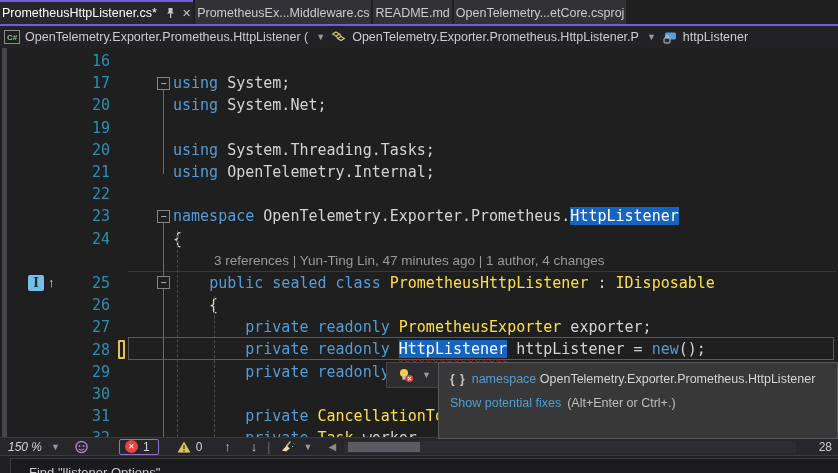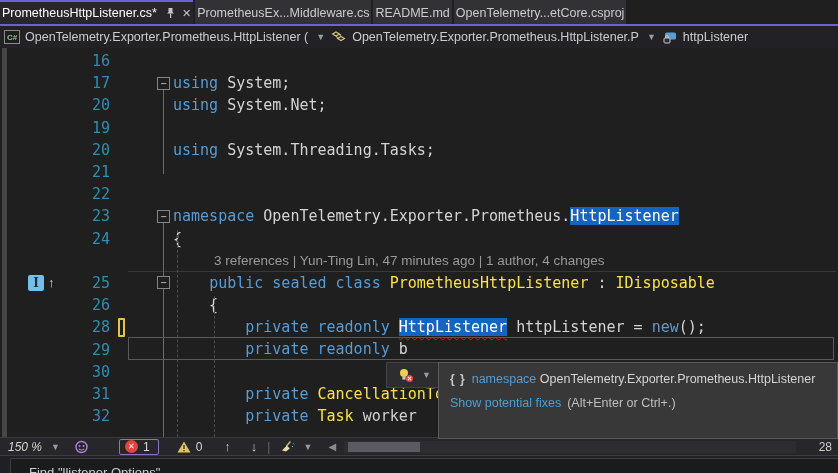--- a/index.html
+++ b/index.html
@@ -164,20 +164,21 @@
           <div class="g-num">20</div>
           <div class="g-chg"></div>
           <div class="g-fold"></div>
           <pre class="code"><span class="tk-kw">using</span><span class="tk-pl"> System.Threading.Tasks;</span></pre>
         </div>
         <div class="row">
           <div class="g-badge"></div>
           <div class="g-num">21</div>
           <div class="g-chg"></div>
           <div class="g-fold"></div>
+          <pre class="code"><span class="tk-kw">using</span><span class="tk-pl"> OpenTelemetry.Internal;</span></pre>
         </div>
         <div class="row">
           <div class="g-badge"></div>
           <div class="g-num">22</div>
           <div class="g-chg"></div>
           <div class="g-fold"></div>
           <pre class="code"></pre>
         </div>
         <div class="row">
           <div class="g-badge"></div>
@@ -213,20 +214,27 @@
             <div class="fold-box">−</div>
           </div>
           <pre class="code"><span class="tk-pl">    </span><span class="tk-kw">public</span><span class="tk-pl"> </span><span class="tk-kw">sealed</span><span class="tk-pl"> </span><span class="tk-kw">class</span><span class="tk-ty"> PrometheusHttpListener</span><span class="tk-pl"> : </span><span class="tk-ty">IDisposable</span></pre>
         </div>
         <div class="row">
           <div class="g-badge"></div>
           <div class="g-num">26</div>
           <div class="g-chg"></div>
           <div class="g-fold"></div>
           <pre class="code"><span class="tk-pl">    {</span></pre>
+        </div>
+        <div class="row">
+          <div class="g-badge"></div>
+          <div class="g-num">27</div>
+          <div class="g-chg"></div>
+          <div class="g-fold"></div>
+          <pre class="code"><span class="tk-pl">        </span><span class="tk-kw">private</span><span class="tk-pl"> </span><span class="tk-kw">readonly</span><span class="tk-ty"> PrometheusExporter</span><span class="tk-pl"> exporter;</span></pre>
         </div>
         <div class="row">
           <div class="g-badge"></div>
           <div class="g-num">28</div>
           <div class="g-chg">
             <div class="chg-marker"></div>
           </div>
           <div class="g-fold"></div>
           <pre class="code"><span class="tk-pl">        </span><span class="tk-kw">private</span><span class="tk-pl"> </span><span class="tk-kw">readonly</span><span class="tk-pl"> </span><span class="tk-sq">HttpListener</span><span class="tk-pl"> httpListener = </span><span class="tk-kw">new</span><span class="tk-pl">();</span></pre>
         </div>

